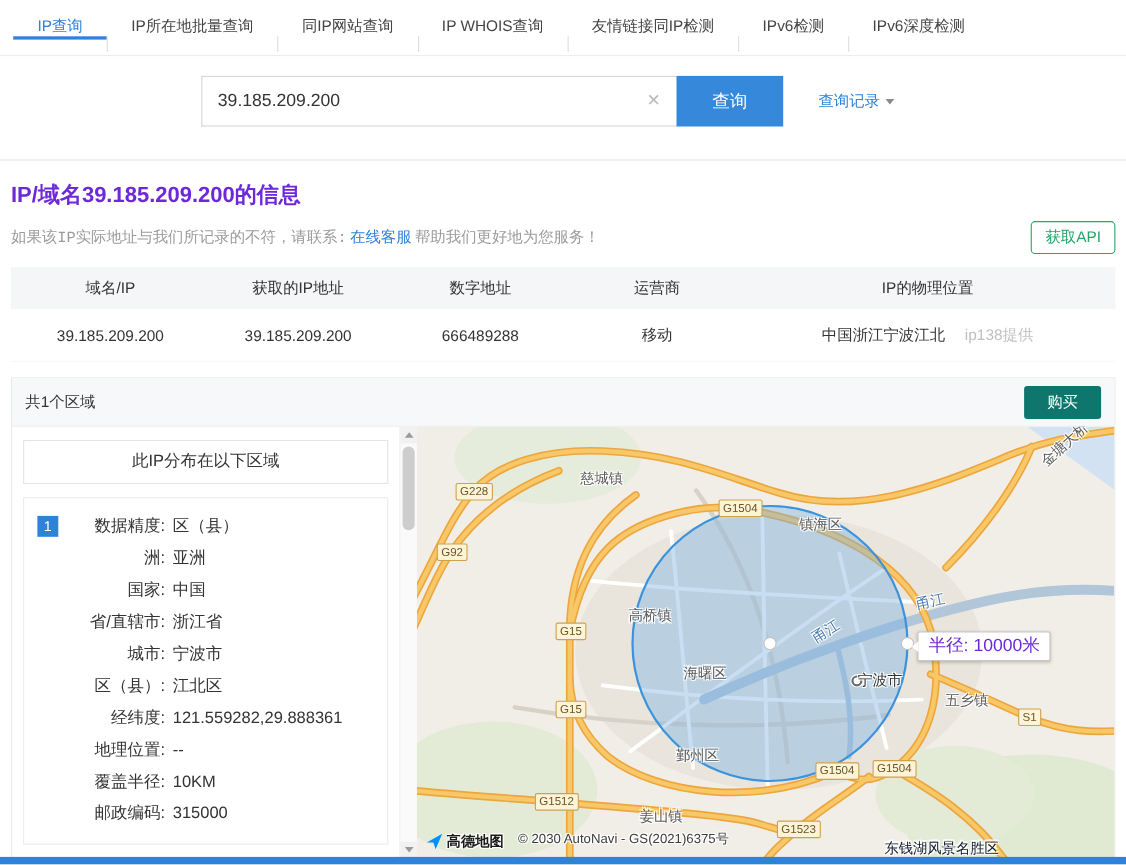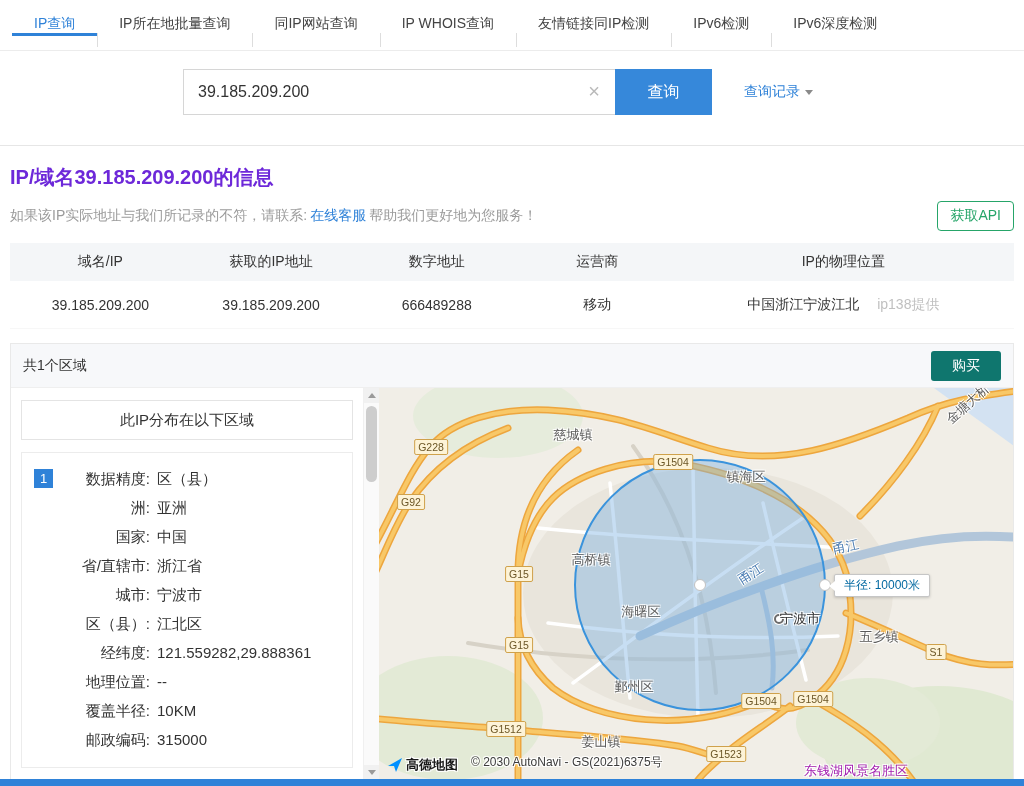--- a/index.html
+++ b/index.html
@@ -20,21 +20,21 @@
   .search-input { width:432px; height:46px; border:1px solid #d6d6d6; border-right:none; font-size:16px; padding:0 42px 0 14px; color:#333; outline:none; font-family:inherit; }
   .clear-icon { position:absolute; right:112px; top:12px; font-size:20px; line-height:20px; color:#b9b9b9; cursor:pointer; }
   .search-btn { width:97px; height:46px; background:#3688da; color:#fff; border:none; font-size:16px; cursor:pointer; font-family:inherit; }
   .history { margin-left:32px; color:#2f82d8; font-size:14px; text-decoration:none; display:flex; align-items:center; gap:5px; cursor:pointer; }
   .caret { width:0; height:0; border-left:4px solid transparent; border-right:4px solid transparent; border-top:5px solid #8a8a8a; }
   .hr { height:1px; background:#e6e6e6; }
   
   main { padding:0 10px; }
   h1 { font-size:20px; margin:18px 0 10px; font-weight:bold; color:#6d28d9; }
   .notice-row { display:flex; justify-content:space-between; align-items:center; }
-  .notice { margin:0; font-size:14px; color:#9b9b9b; }
+  .notice { margin:0; font-size:14px; color:#9b9b9b;font-family:Liberation Mono, monospace; }
   .notice a { color:#2f82d8; text-decoration:none; margin:0 3px; cursor:pointer; }
   .api-btn { background:#fff; border:1px solid #26a569; color:#26a569; font-size:14px; padding:5px 12px; border-radius:4px; cursor:pointer; font-family:inherit; }
   
   .table { margin-top:12px; }
   .thead,.trow { display:flex; align-items:center; text-align:center; }
   .thead { background:#f4f6f8; height:38px; font-size:14px; color:#333; }
   .trow { height:48px; font-size:14px; border-bottom:1px solid #f7f7f7; }
   .c1{width:18%} .c2{width:16%} .c3{width:17%} .c4{width:15%} .c5{width:34%}
   .provider { color:#c0c0c0; margin-left:18px; }
   
@@ -57,23 +57,23 @@
   .tri-up { width:0;height:0;border-left:4px solid transparent;border-right:4px solid transparent;border-bottom:5px solid #9a9a9a; }
   .tri-down { width:0;height:0;border-left:4px solid transparent;border-right:4px solid transparent;border-top:5px solid #9a9a9a; }
   .sb-thumb { position:absolute; top:18px; left:2px; width:11px; height:76px; background:#cdcdcd; border-radius:6px; }
   
   .map { position:relative; flex:1; overflow:hidden; background:#f1eee7; }
   .map svg.base { position:absolute; left:0; top:0; width:100%; height:100%; }
   .mlabel { position:absolute; font-size:13px; color:#5a5a5a; white-space:nowrap;
     text-shadow:-1px -1px 0 #fff,1px -1px 0 #fff,-1px 1px 0 #fff,1px 1px 0 #fff; }
   .mlabel.city { color:#333; font-size:13.5px; }
   .mlabel.river { color:#4a7cb3; }
-  .mlabel.scenic { color:#a21caf; }
+  .mlabel.scenic { color:#0f172a; }
   .badge { position:absolute; font-size:10.5px; line-height:14px; background:#fdf3d7; border:1px solid #cfa14b; color:#6b5626; padding:0 3px; border-radius:2px; white-space:nowrap; }
-  .radius-tip { position:absolute; left:455px; top:186px; background:#fff; border:1px solid #c6c6c6; border-radius:2px; padding:2px 9px; font-size:12px; color:#0369a1; box-shadow:0 1px 3px rgba(0,0,0,.18); }
+  .radius-tip { position:absolute; left:455px; top:186px; background:#fff; border:1px solid #c6c6c6; border-radius:2px; padding:2px 9px; font-size:16px; color:#6d28d9; box-shadow:0 1px 3px rgba(0,0,0,.18); }
   .radius-tip::before { content:""; position:absolute; left:-6px; top:50%; margin-top:-5px; border-top:5px solid transparent; border-bottom:5px solid transparent; border-right:6px solid #fff; }
   .city-marker { position:absolute; left:395px; top:226px; width:10px; height:10px; border:2px solid #6b6b6b; border-radius:50%; background:#fff; box-shadow:0 0 0 1px #fff; }
   .map-logo { position:absolute; left:8px; bottom:6px; display:flex; align-items:center; gap:3px; font-size:13px; font-weight:bold; color:#1a1a1a;
     text-shadow:-1px -1px 0 #fff,1px -1px 0 #fff,-1px 1px 0 #fff,1px 1px 0 #fff; }
   .map-attr { position:absolute; left:92px; bottom:9px; font-size:12px; color:#3c3c3c;
     text-shadow:-1px -1px 0 #fff,1px -1px 0 #fff,-1px 1px 0 #fff,1px 1px 0 #fff; }
   .footer-bar { position:absolute; left:0; right:0; bottom:0; height:7px; background:#2f82d8; }
 </style>
 </head>
 <body>
@@ -249,21 +249,21 @@
               <use href="#r6"></use>
               <use href="#r7"></use>
               <use href="#r8"></use>
               <use href="#r9"></use>
           </g>
           <circle cx="322" cy="197" r="125" fill="#79b1e2" fill-opacity="0.42" stroke="#3a93dc" stroke-width="2"></circle>
           <circle cx="322" cy="197" r="5.5" fill="#ffffff" stroke="#c2c2c2" stroke-width="1"></circle>
           <circle cx="447" cy="197" r="5.5" fill="#ffffff" stroke="#c2c2c2" stroke-width="1"></circle>
         </svg>
 
-        <span class="mlabel" style="left:194px;top:47px;transform:translate(-50%,-50%)">慈城镇</span>
+        <span class="mlabel" style="left:168px;top:47px;transform:translate(-50%,-50%)">慈城镇</span>
         <span class="mlabel" style="left:367px;top:89px;transform:translate(-50%,-50%)">镇海区</span>
         <span class="mlabel" style="left:212px;top:172px;transform:translate(-50%,-50%)">高桥镇</span>
         <span class="mlabel" style="left:262px;top:224px;transform:translate(-50%,-50%)">海曙区</span>
         <span class="mlabel" style="left:255px;top:299px;transform:translate(-50%,-50%)">鄞州区</span>
         <span class="mlabel" style="left:500px;top:249px;transform:translate(-50%,-50%)">五乡镇</span>
         <span class="mlabel" style="left:222px;top:354px;transform:translate(-50%,-50%)">姜山镇</span>
         <span class="mlabel river" style="left:372px;top:186px;transform:translate(-50%,-50%) rotate(-32deg)">甬江</span>
         <span class="mlabel river" style="left:467px;top:159px;transform:translate(-50%,-50%) rotate(-12deg)">甬江</span>
         <span class="mlabel scenic" style="left:477px;top:383px;transform:translate(-50%,-50%)">东钱湖风景名胜区</span>
         <span class="mlabel" style="left:589px;top:16px;transform:translate(-50%,-50%) rotate(-42deg)">金塘大桥</span>

